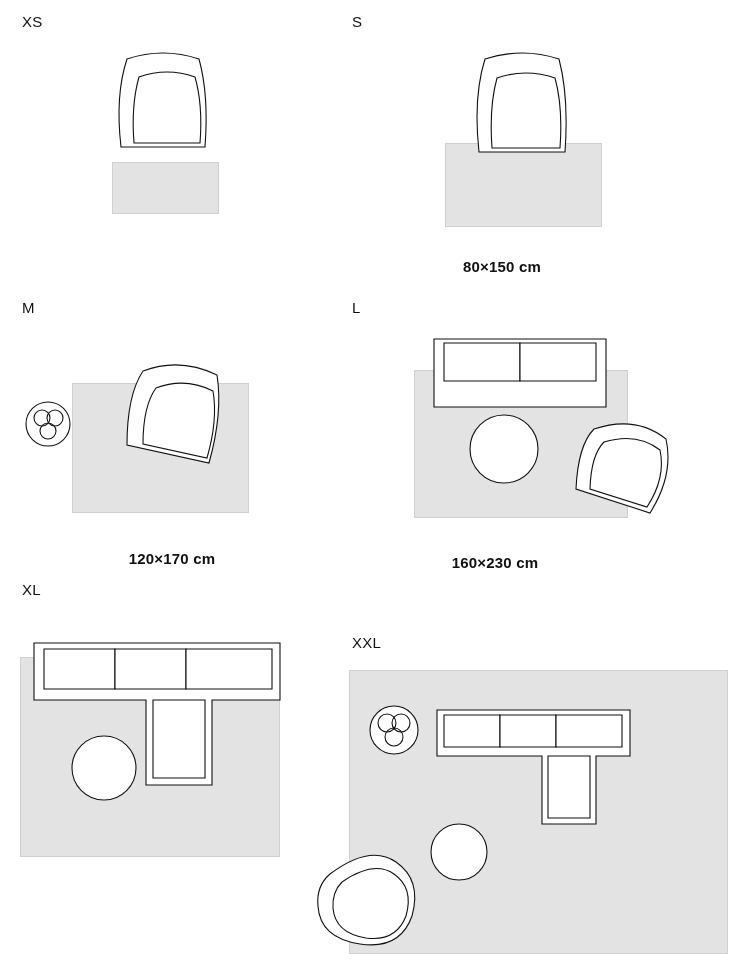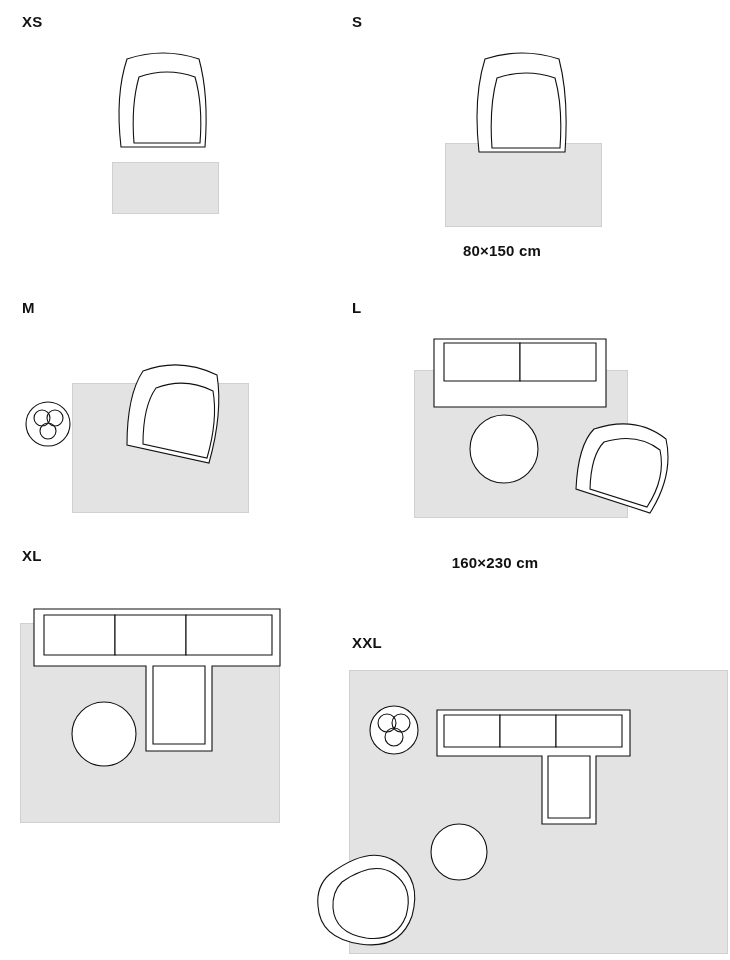--- a/index.html
+++ b/index.html
@@ -18,21 +18,21 @@
   .sheet {
     position: relative;
     width: 730px;
     height: 960px;
   }
   .cell {
     position: absolute;
   }
   .size-label {
     font-size: 15px;
-    font-weight: bold;
+    font-weight: normal;
     letter-spacing: 0.3px;
     color: #111111;
     line-height: 1;
   }
   .dim-label {
     font-size: 15px;
     font-weight: bold;
     letter-spacing: 0.2px;
     color: #111111;
     text-align: center;
@@ -80,40 +80,41 @@
 
   <div class="cell" style="left:352px; top:14px; width:300px;">
     <div class="size-label">S</div>
     <div class="stage" style="width:300px; height:190px; margin-top:8px;">
       <div class="rug" style="left:93px; top:106px; width:155px; height:82px;"></div>
       <svg class="furn" width="300" height="190" viewBox="0 0 300 190">
         <path d="M133 22 q37 -12 74 0 q10 38 6 93 l-86 0 q-6 -55 6 -93 Z"></path>
         <path d="M145 41 q29 -10 58 0 q8 29 5 70 l-68 0 q-3 -41 5 -70 Z"></path>
       </svg>
     </div>
-    <div class="dim-label" style="width:300px; margin-top:16px;">80×150 cm</div>
+    <div class="dim-label" style="width:300px; margin-top:32px;">80×150 cm</div>
   </div>
 
   <div class="cell" style="left:22px; top:300px; width:300px;">
     <div class="size-label">M</div>
     <div class="stage" style="width:300px; height:200px; margin-top:14px;">
       <div class="rug" style="left:50px; top:54px; width:175px; height:128px;"></div>
       <svg class="furn" width="300" height="200" viewBox="0 0 300 200">
         <g>
           <path d="M121 42 q37 -14 74 4 q6 38 -8 88 l-82 -18 q0 -50 16 -74 Z"></path>
           <path d="M134 59 q29 -11 57 3 q5 29 -6 67 l-64 -14 q0 -38 13 -56 Z"></path>
         </g>
         <g>
           <circle cx="26" cy="95" r="22"></circle>
           <circle class="nofill" cx="20" cy="89" r="8"></circle>
           <circle class="nofill" cx="33" cy="89" r="8"></circle>
           <circle class="nofill" cx="26" cy="102" r="8"></circle>
         </g>
       </svg>
     </div>
+    <div class="dim-label" style="width:300px; margin-top:22px;">120×170 cm</div>
   </div>
 
   <div class="cell" style="left:352px; top:300px; width:320px;">
     <div class="size-label">L</div>
     <div class="stage" style="width:320px; height:200px; margin-top:14px;">
       <div class="rug" style="left:62px; top:41px; width:212px; height:146px;"></div>
       <svg class="furn" width="320" height="200" viewBox="0 0 320 200">
         <g>
           <rect x="82" y="10" width="172" height="68"></rect>
           <rect x="92" y="14" width="76" height="38"></rect>
@@ -124,21 +125,21 @@
         </g>
         <g>
           <path d="M242 100 q42 -14 72 10 q8 36 -16 74 l-74 -24 q2 -44 18 -60 Z"></path>
           <path d="M252 113 q33 -10 56 8 q6 28 -13 57 l-57 -18 q1 -34 14 -47 Z"></path>
         </g>
       </svg>
     </div>
     <div class="dim-label" style="width:286px; margin-top:26px;">160×230 cm</div>
   </div>
 
-  <div class="cell" style="left:22px; top:548px; width:300px;">
+  <div class="cell" style="left:22px; top:582px; width:300px;">
     <div class="size-label">XL</div>
     <div class="stage" style="width:300px; height:265px; margin-top:16px;">
       <div class="rug" style="left:-2px; top:44px; width:258px; height:198px;"></div>
       <svg class="furn" width="300" height="265" viewBox="0 0 300 265">
         <g>
           <path d="M12 30 L258 30 L258 87 L190 87 L190 172 L124 172 L124 87 L12 87 Z"></path>
           <rect x="22" y="36" width="71" height="40"></rect>
           <rect x="93" y="36" width="71" height="40"></rect>
           <rect x="164" y="36" width="86" height="40"></rect>
           <rect x="131" y="87" width="52" height="78"></rect>

